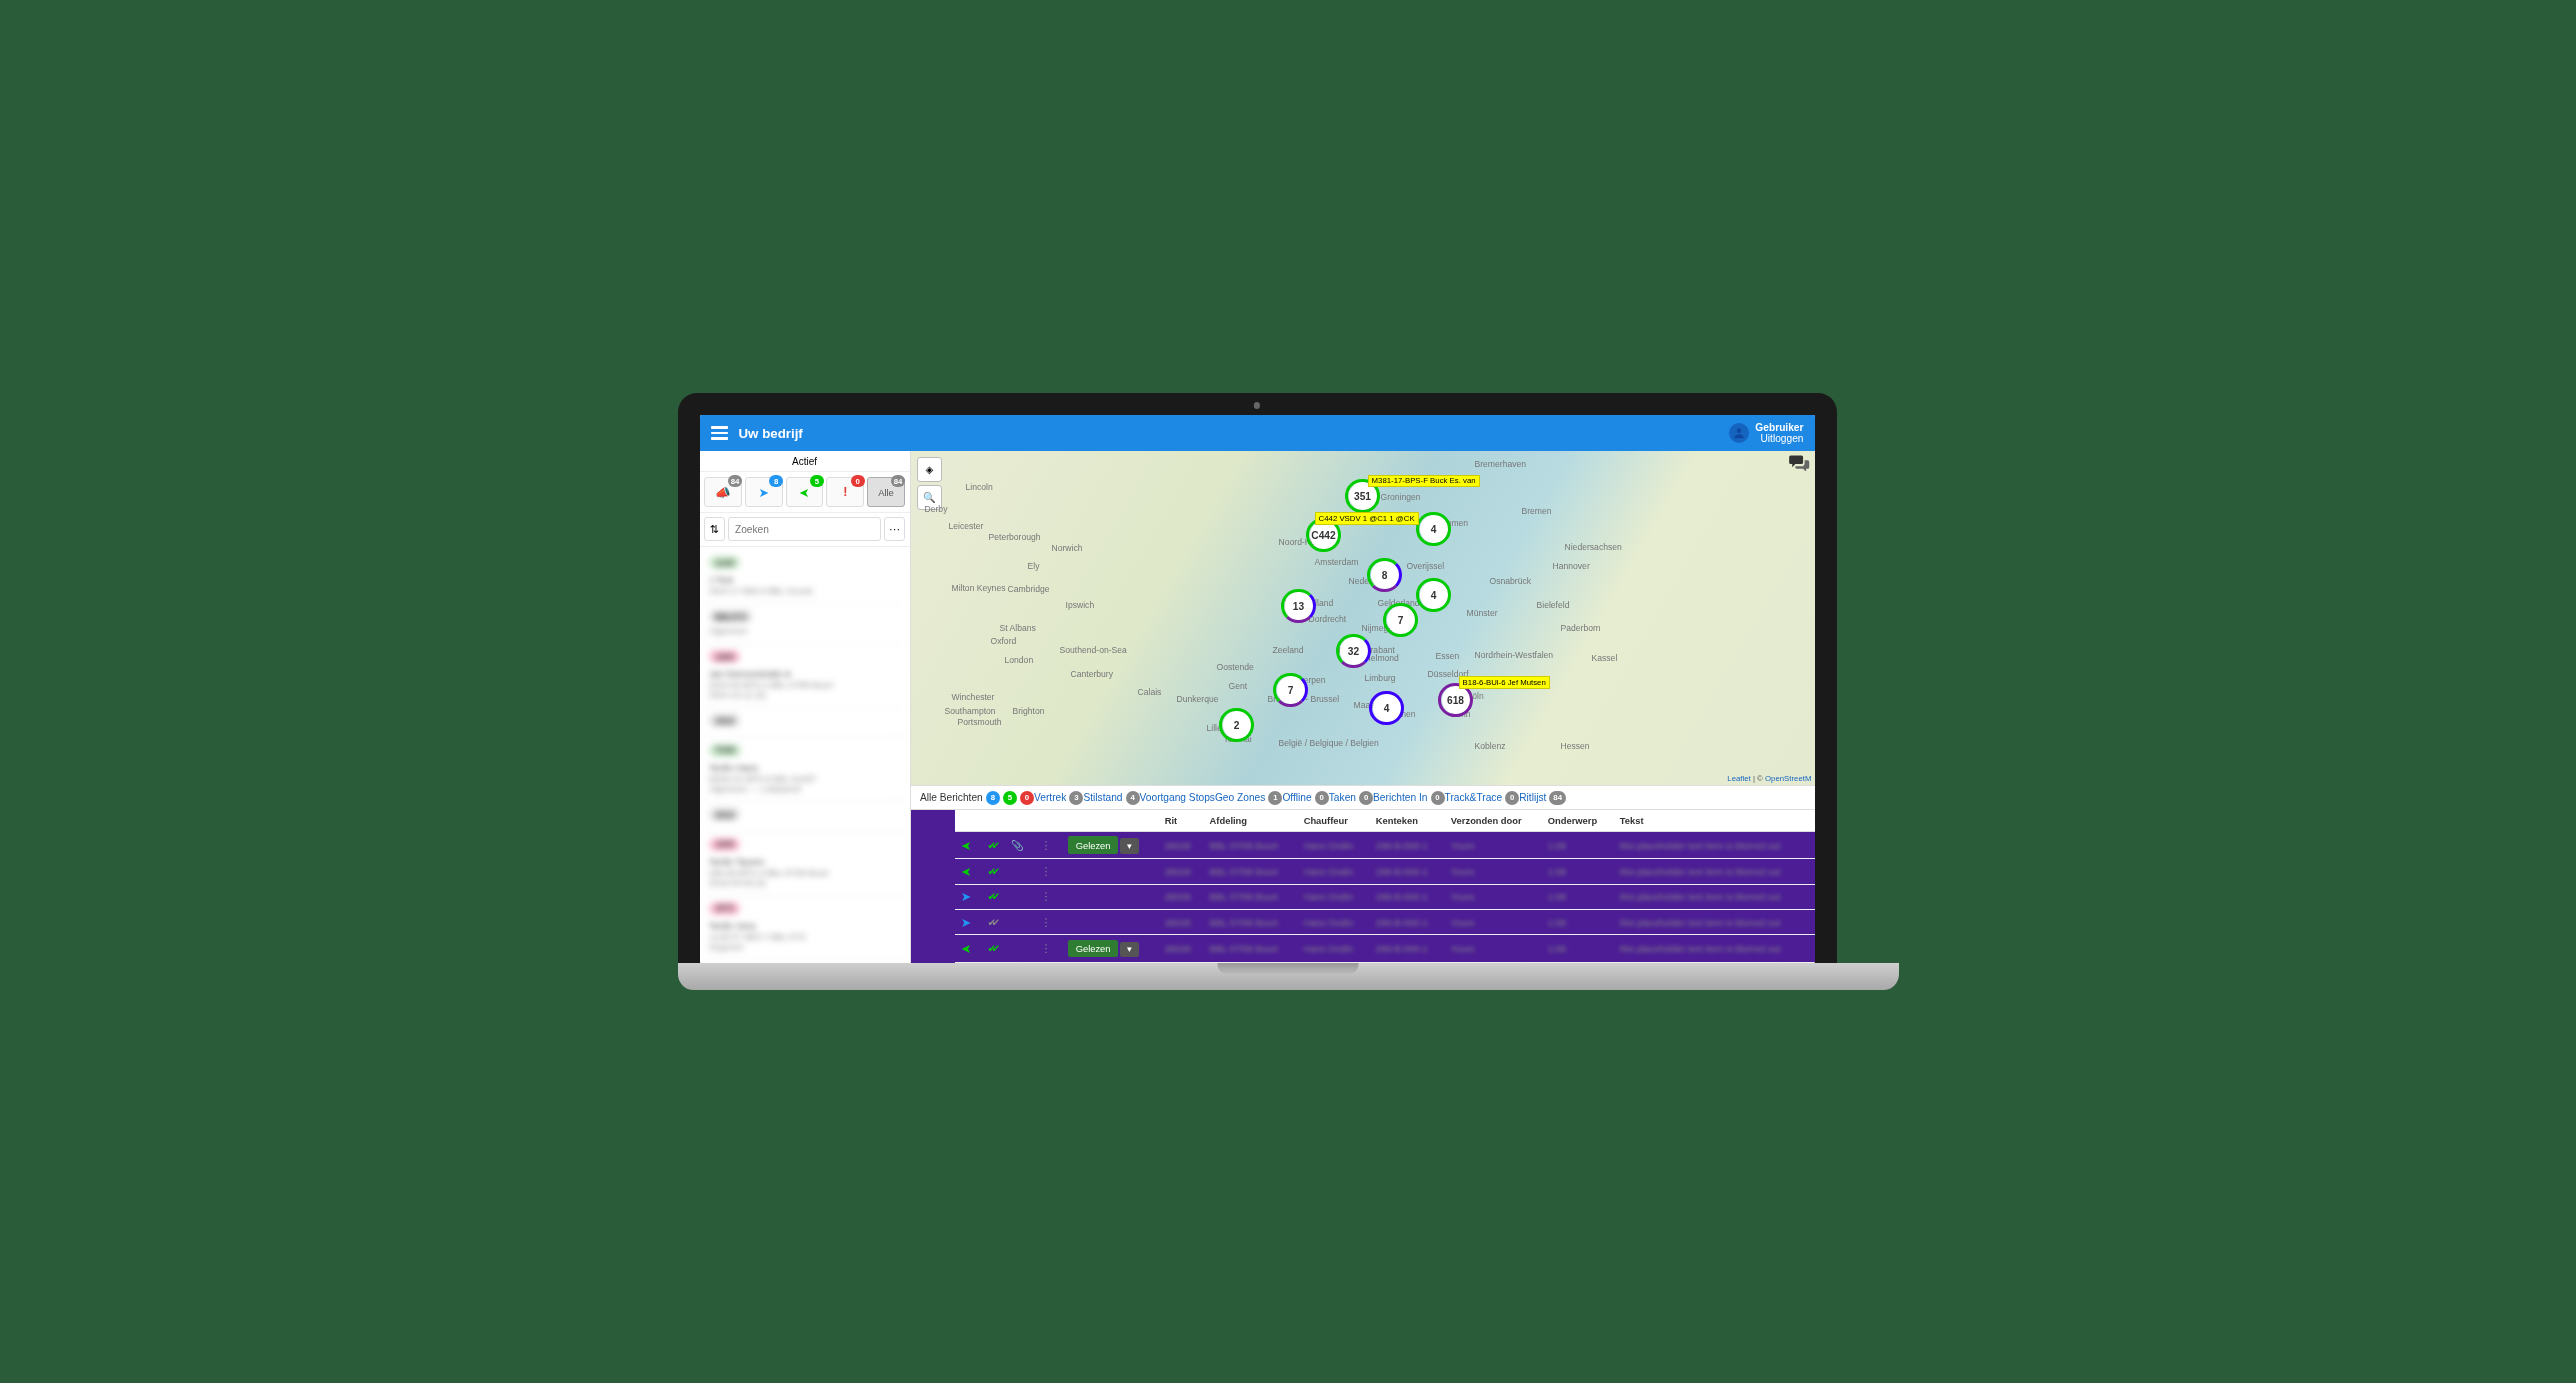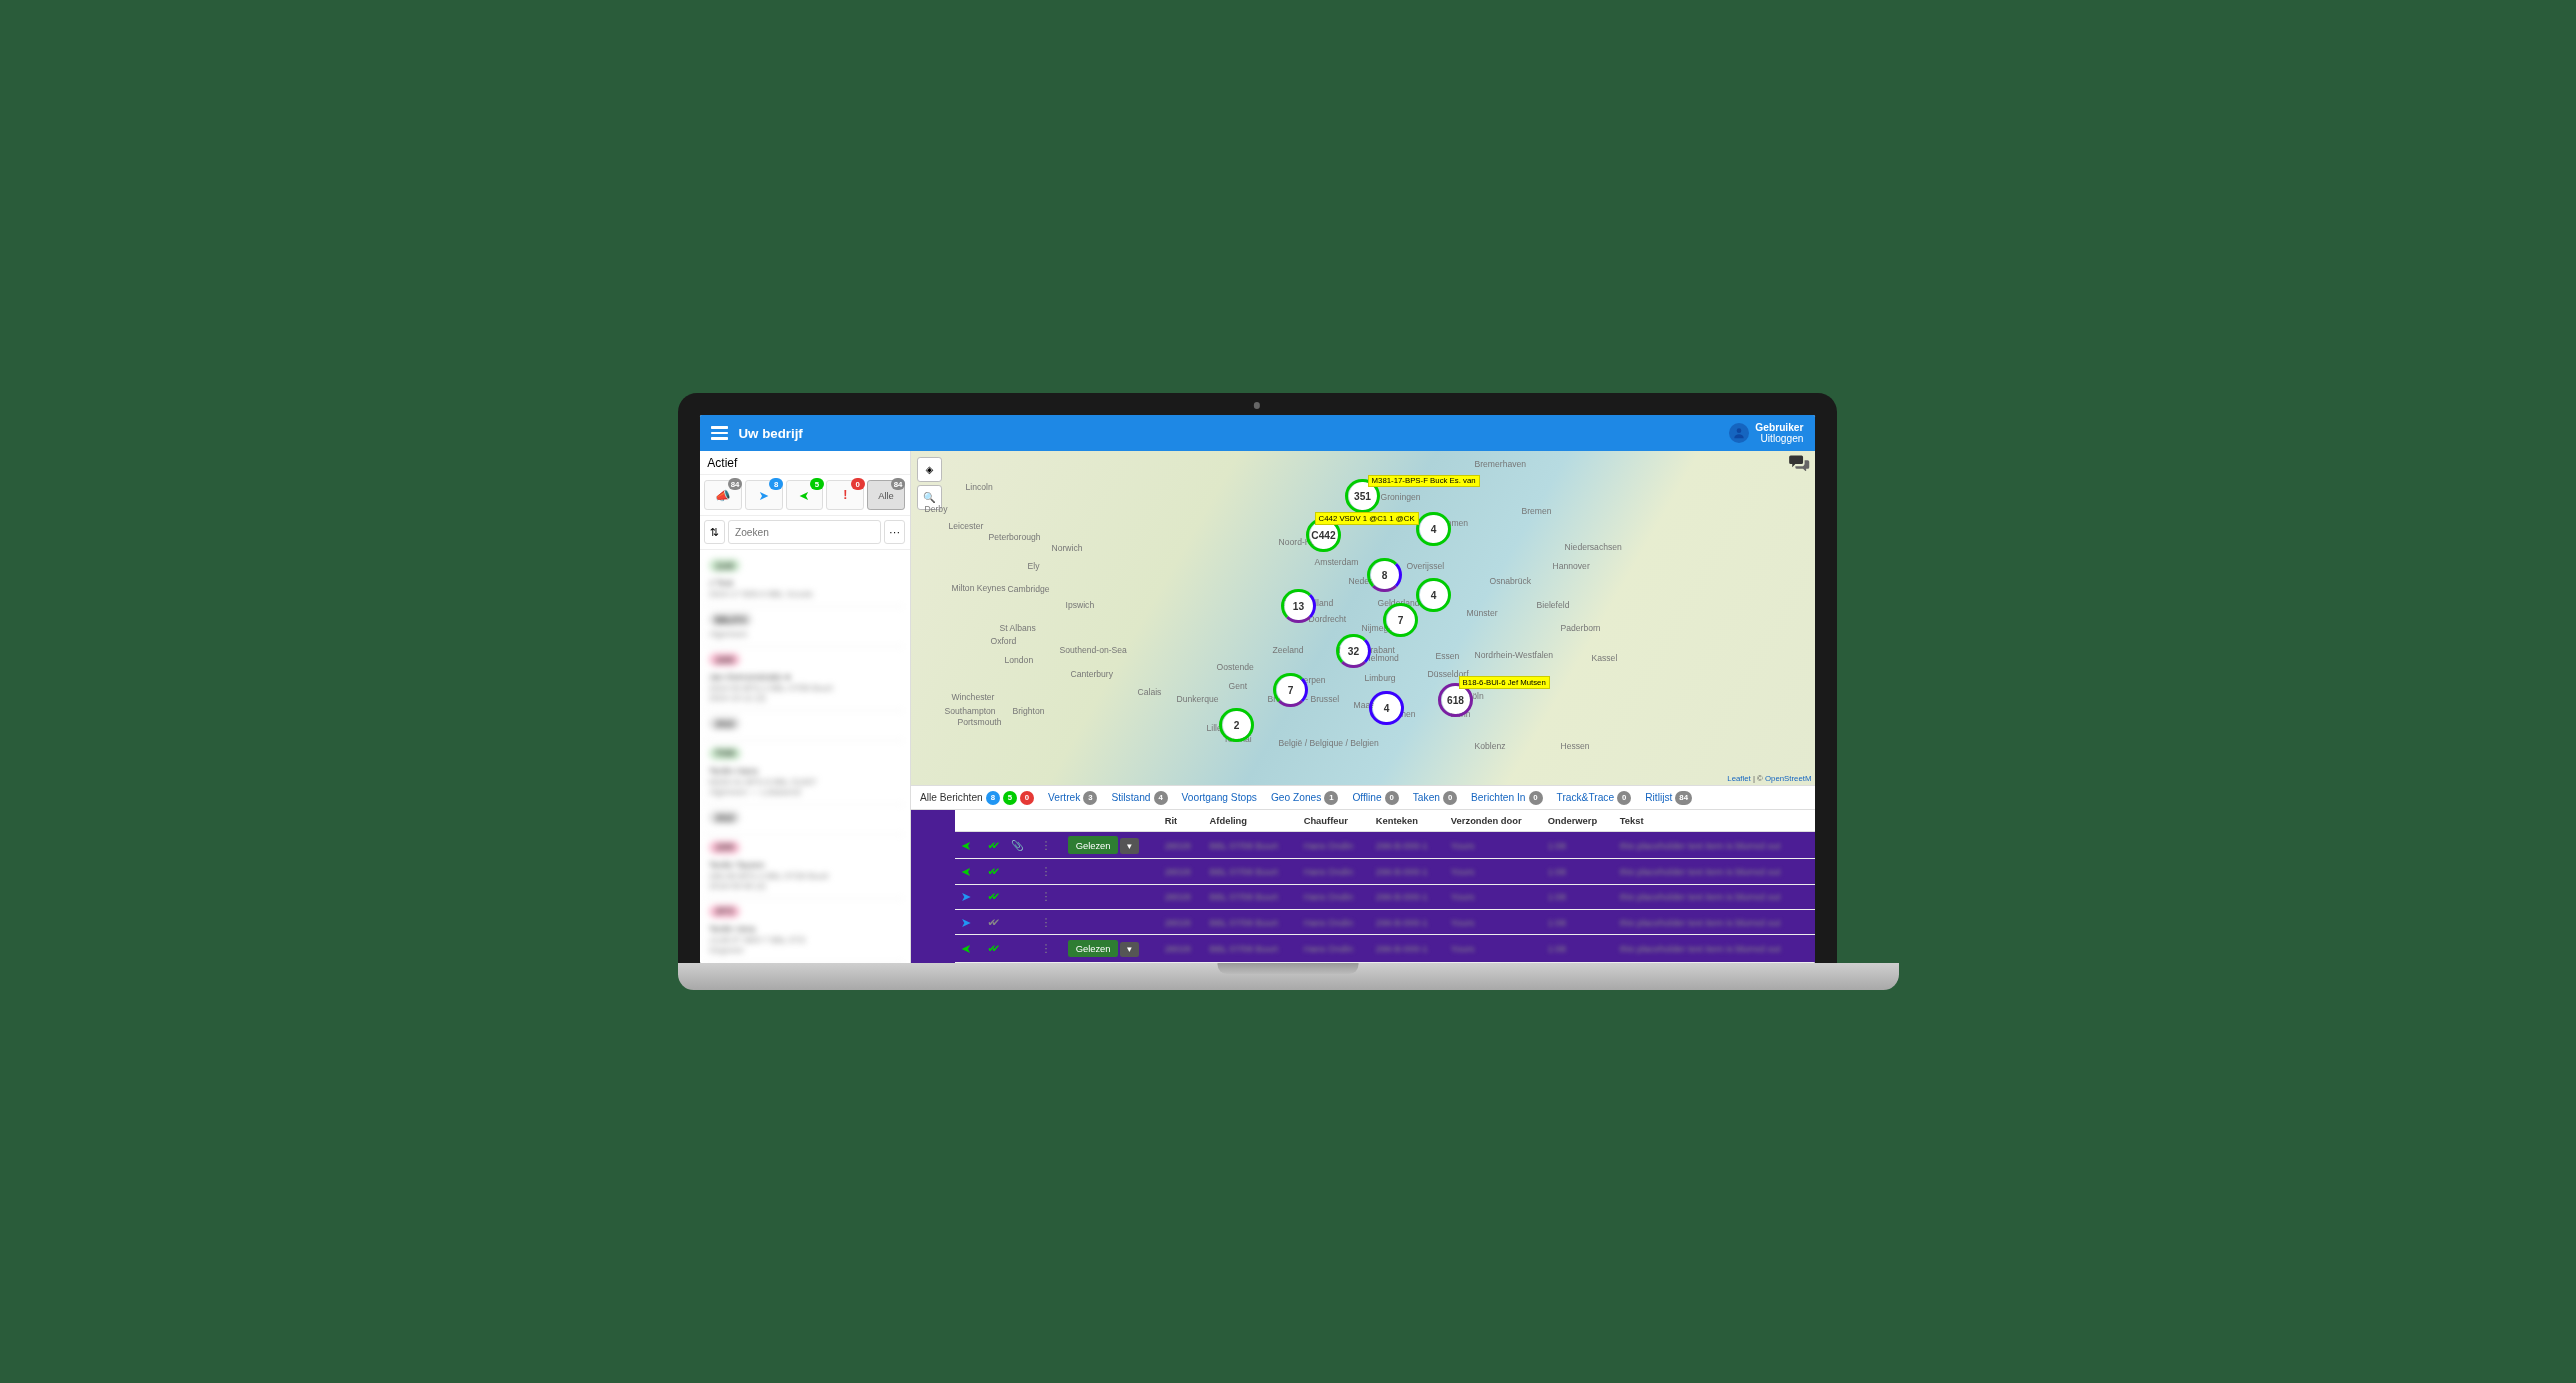--- a/index.html
+++ b/index.html
@@ -69,21 +69,21 @@
   .user-text .name{font-weight:bold;}
 
   
   .content { flex:1; display:flex; overflow:hidden;}
   .sidebar {
     width: 211px;
     border-right:0.8px solid #ddd;
     display:flex; flex-direction:column;
     background:#fff;
   }
-  .sb-header { padding:4.7px 7.8px; border-bottom:0.8px solid #eee; font-size:12px;}
+  .sb-header { padding:4.7px 7.8px; border-bottom:0.8px solid #eee; font-size:10px;text-align:center;}
   .filter-row {
     display:flex; gap:3.1px; padding:4.7px; border-bottom:0.8px solid #eee;
   }
   .filter-btn {
     flex:1; border:0.8px solid #ddd; border-radius:3.1px; background:#fafafa;
     height:30px; position:relative; display:flex; align-items:center; justify-content:center;
     cursor:pointer; font-size:9.4px; color:#555;
   }
   .filter-btn.active { background:#e0e0e0; border-color:#aaa;}
   .badge {
@@ -129,21 +129,21 @@
     border-bottom-color:#7b1fa2;
   }
   .yellow-tag{position:absolute;background:#ff0;font-size:7.8px;padding:0.8px 3.1px;border:0.8px solid #cc0;white-space:nowrap;}
   .attribution{position:absolute;bottom:1.6px;right:3.1px;font-size:7.8px;color:#1565c0;}
   .attribution a{color:#1565c0;text-decoration:none;}
   .attribution .sep{color:#555;}
 
   
   .msg-tabs{
     border-top:0.8px solid #ddd; border-bottom:0.8px solid #ddd; background:#fff;
-    display:flex; align-items:center; gap:14px; padding:4.7px 9.4px; font-size:10.2px; overflow:auto;
+    display:flex; align-items:center; padding:4.7px 9.4px; font-size:10.2px; overflow:auto;
   }
   .tab{display:flex;align-items:center;gap:3.1px;color:#1565c0;cursor:pointer;white-space:nowrap;}
   .tab.active{color:#333;font-weight:normal;}
   .pill{min-width:14px;height:14px;border-radius:7px;font-size:7.8px;font-weight:bold;color:#fff;display:inline-flex;align-items:center;justify-content:center;padding:0 3.9px;}
   .p-blue{background:#2196f3;} .p-green{background:#0c0;} .p-red{background:#e53935;} .p-gray{background:#888;}
 
   
   .table-wrap{flex-shrink:0;background:#4c1d95;overflow:auto;padding-left:44px;}
   table{width:100%;border-collapse:collapse;font-size:9.4px;}
   th{color:#333;font-weight:bold;text-align:left;padding:4.7px 6.3px;border-bottom:0.8px solid #ddd;background:#fff;}

